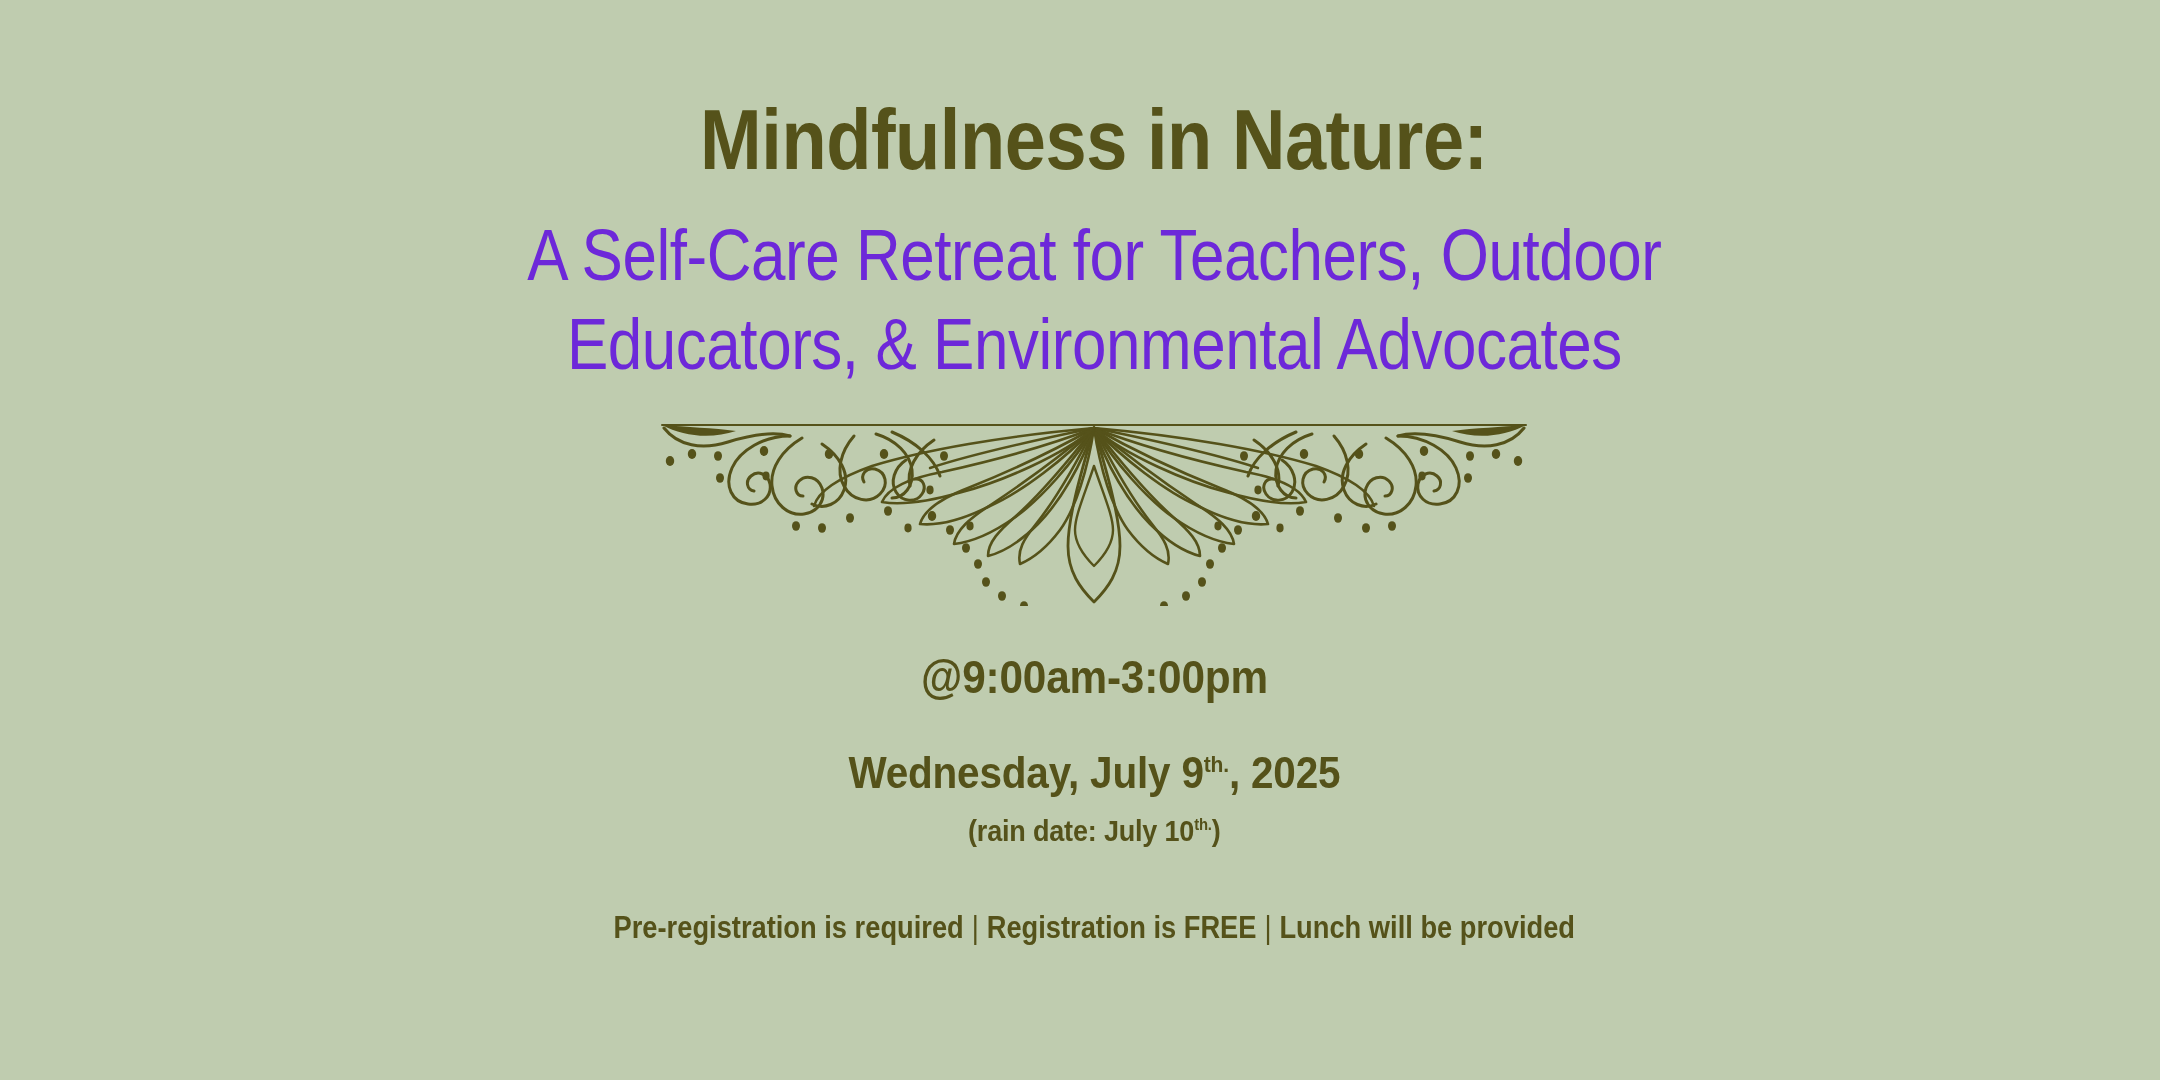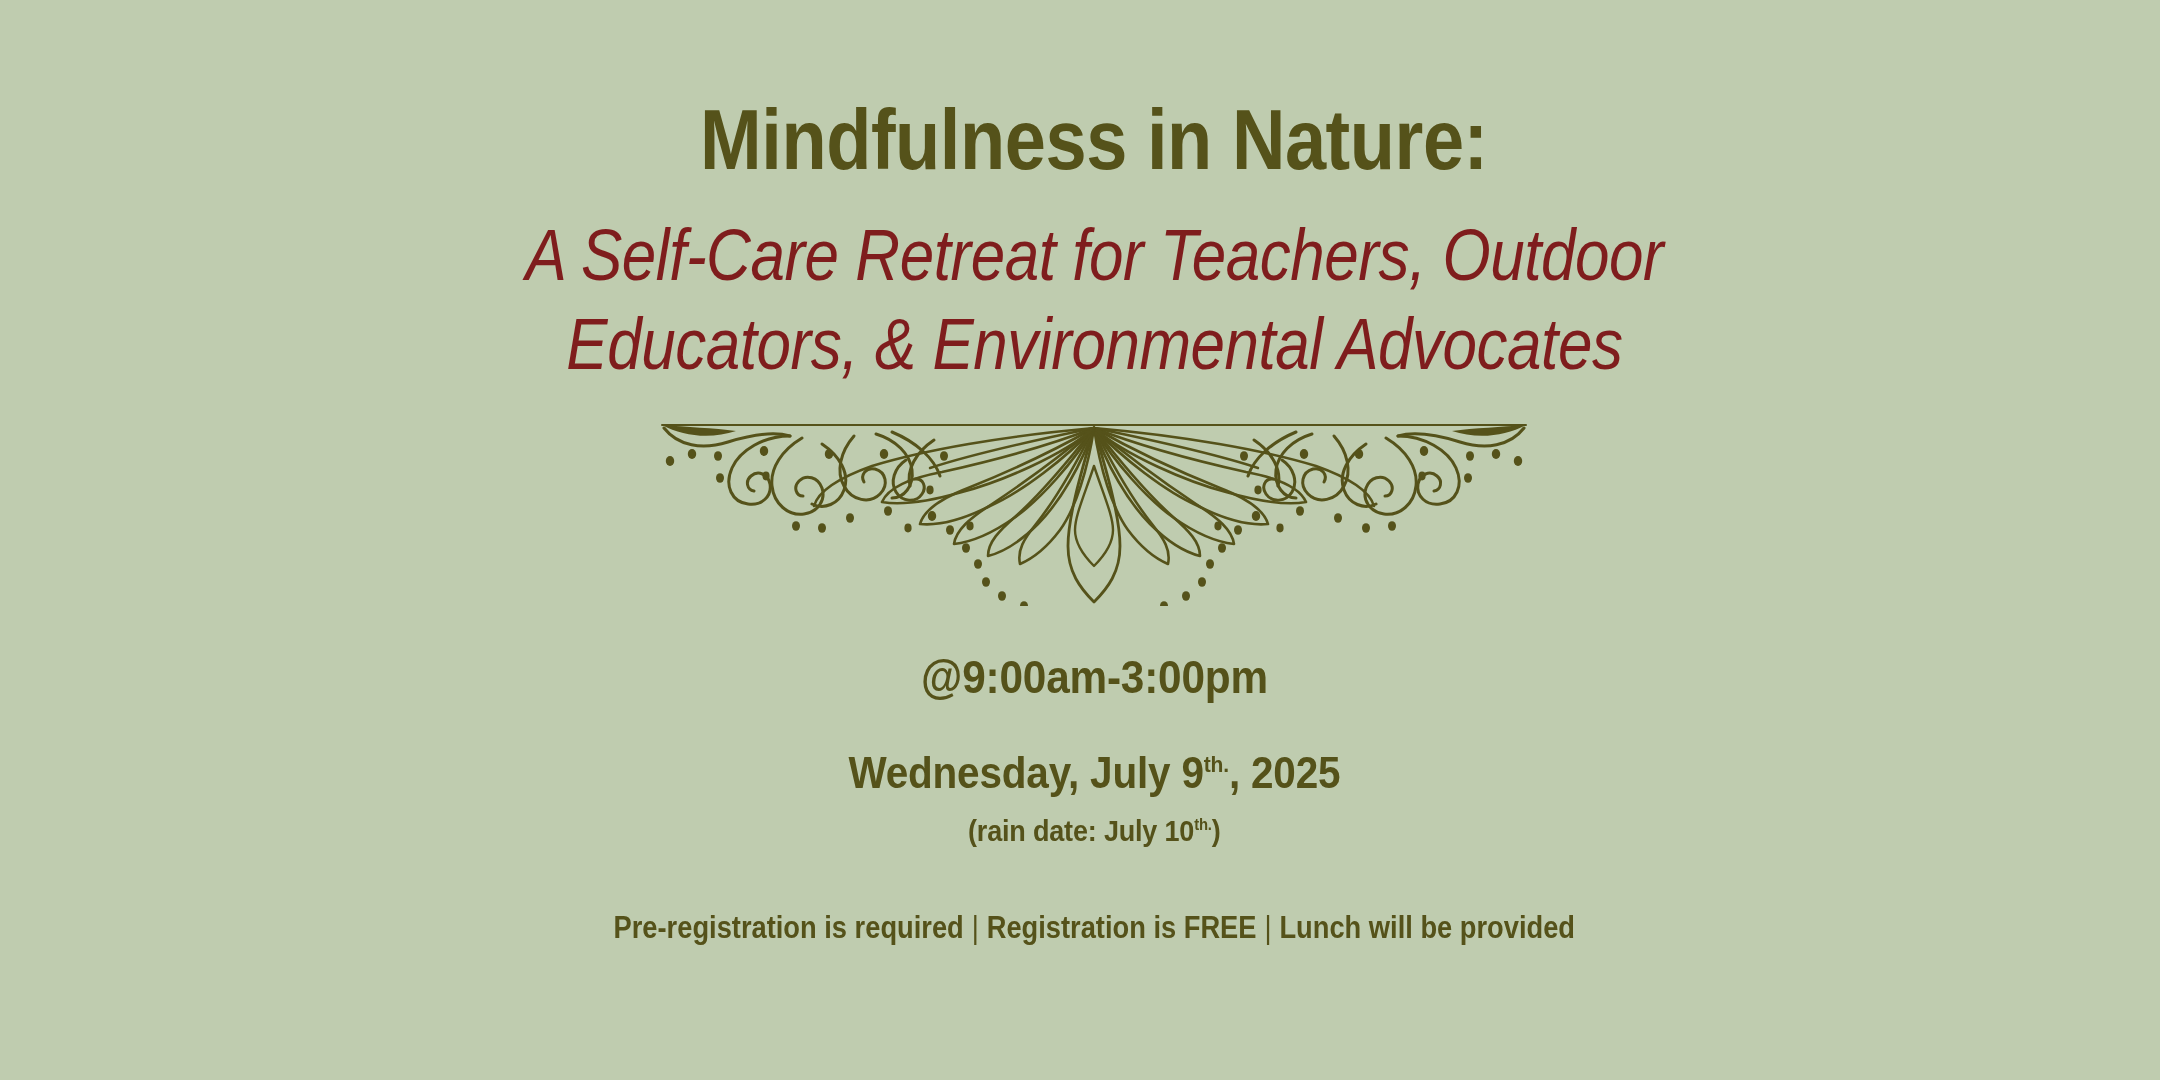--- a/index.html
+++ b/index.html
@@ -35,22 +35,21 @@
     line-height: 1.0;
     text-align: center;
     transform: scaleX(0.86);
     transform-origin: center center;
     white-space: nowrap;
     margin: 0 0 34px 0;
   }
 
   .subtitle-block {
     text-align: center;
-    color: #7f1d1d;
-    font-style: italic;
+    color: #6d28d9;
   }
 
   .subtitle-line {
     font-size: 72px;
     font-weight: 400;
     line-height: 1.1;
     letter-spacing: -0.5px;
     white-space: nowrap;
     transform: scaleX(0.86);
     transform-origin: center center;

